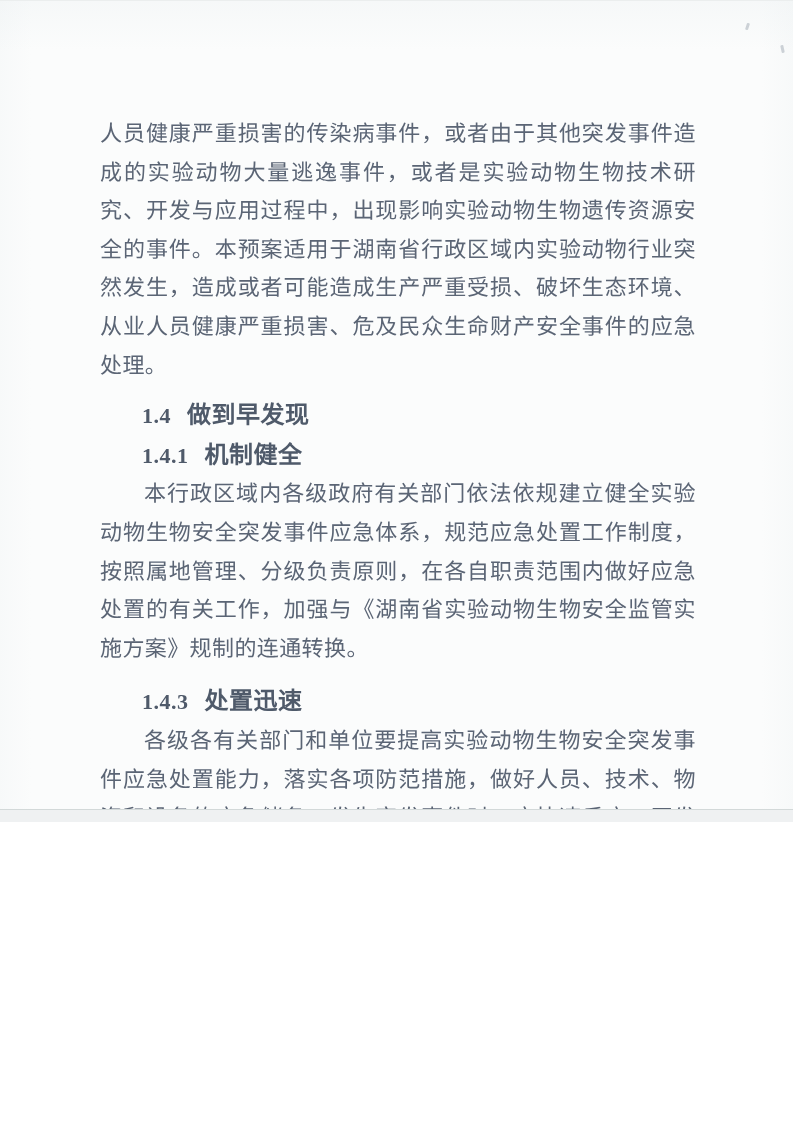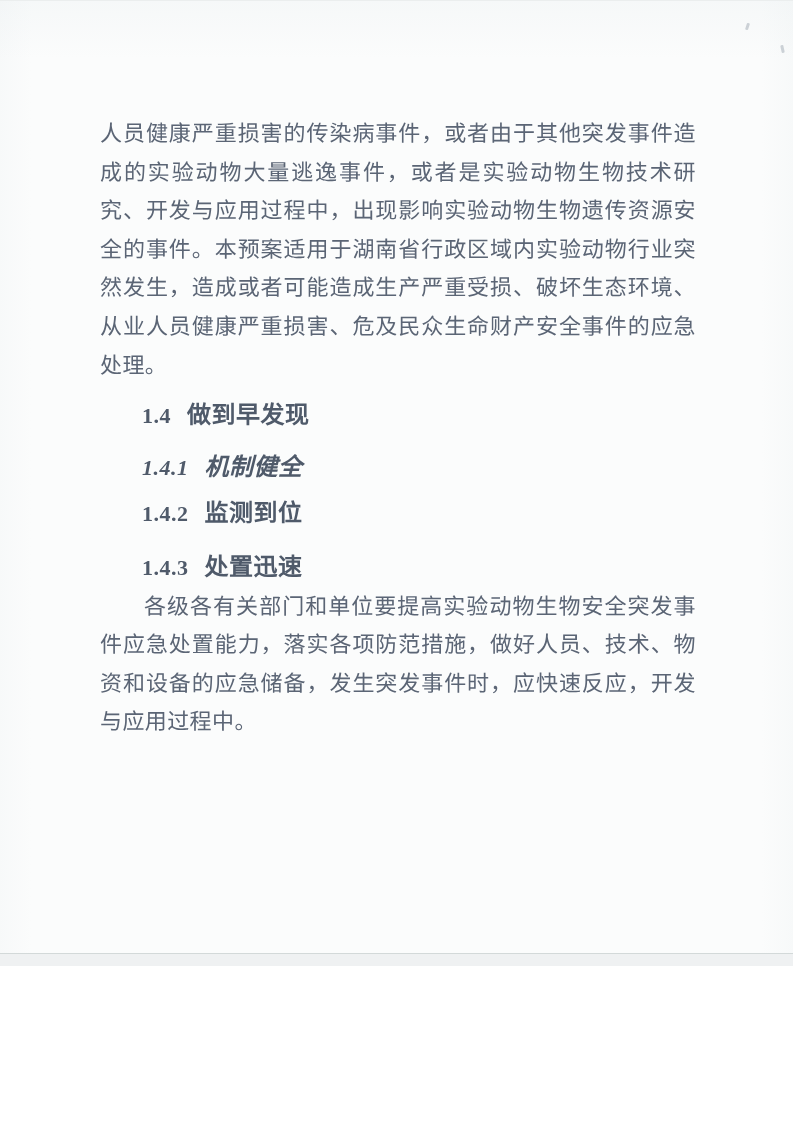--- a/index.html
+++ b/index.html
@@ -6,21 +6,21 @@
   * { margin: 0; padding: 0; box-sizing: border-box; }
   html, body { width: 793px; height: 1122px; }
   body {
     background: #ffffff;
     font-family: "Liberation Serif", serif;
     overflow: hidden;
   }
   .page {
     position: relative;
     width: 793px;
-    height: 966px;
+    height: 822px;
     background: #fbfcfc;
     border-top: 1px solid #ebeeee;
     overflow: hidden;
   }
   
   .page::before {
     content: "";
     position: absolute;
     inset: 0;
     background:
@@ -51,21 +51,21 @@
     letter-spacing: 0.5px;
   }
   .heading .h-num {
     font-size: 22px;
     letter-spacing: 0.5px;
     margin-right: 16px;
     text-align: right;
   }
   .heading { padding-left: 42px; }
   .heading.h14  { margin-top: 11px; }
-  .heading.h141 { margin-top: 12px; font-style: italic; }
+  .heading.h141 { margin-top: 0; }
   .heading.h142 { margin-top: 7px; }
   .heading.h143 { margin-top: 14px; }
   .page-number {
     position: absolute;
     left: 102px;
     top: 1006px;
     font-size: 20px;
     color: #6b7480;
     letter-spacing: 1px;
     white-space: pre;
@@ -96,24 +96,22 @@
     <p class="para">人员健康严重损害的传染病事件，或者由于其他突发事件造成的实验动物大量逃逸事件，或者是实验动物生物技术研究、开发与应用过程中，出现影响实验动物生物遗传资源安全的事件。本预案适用于湖南省行政区域内实验动物行业突然发生，造成或者可能造成生产严重受损、破坏生态环境、从业人员健康严重损害、危及民众生命财产安全事件的应急处理。</p>
 
     <h2 class="heading h14">
       <span class="h-num">1.4</span><span class="h-title">做到早发现</span>
     </h2>
 
     <h3 class="heading h141">
       <span class="h-num">1.4.1</span><span class="h-title">机制健全</span>
     </h3>
 
+    <p class="para indent">本行政区域内各级政府有关部门依法依规建立健全实验动物生物安全突发事件应急体系，规范应急处置工作制度，按照属地管理、分级负责原则，在各自职责范围内做好应急处置的有关工作，加强与《湖南省实验动物生物安全监管实施方案》规制的连通转换。</p>
 
-    <h3 class="heading h142">
-      <span class="h-num">1.4.2</span><span class="h-title">监测到位</span>
-    </h3>
 
 
     <h3 class="heading h143">
       <span class="h-num">1.4.3</span><span class="h-title">处置迅速</span>
     </h3>
 
     <p class="para indent">各级各有关部门和单位要提高实验动物生物安全突发事件应急处置能力，落实各项防范措施，做好人员、技术、物资和设备的应急储备，发生突发事件时，应快速反应，开发与应用过程中。</p>
 
   </div>
 

